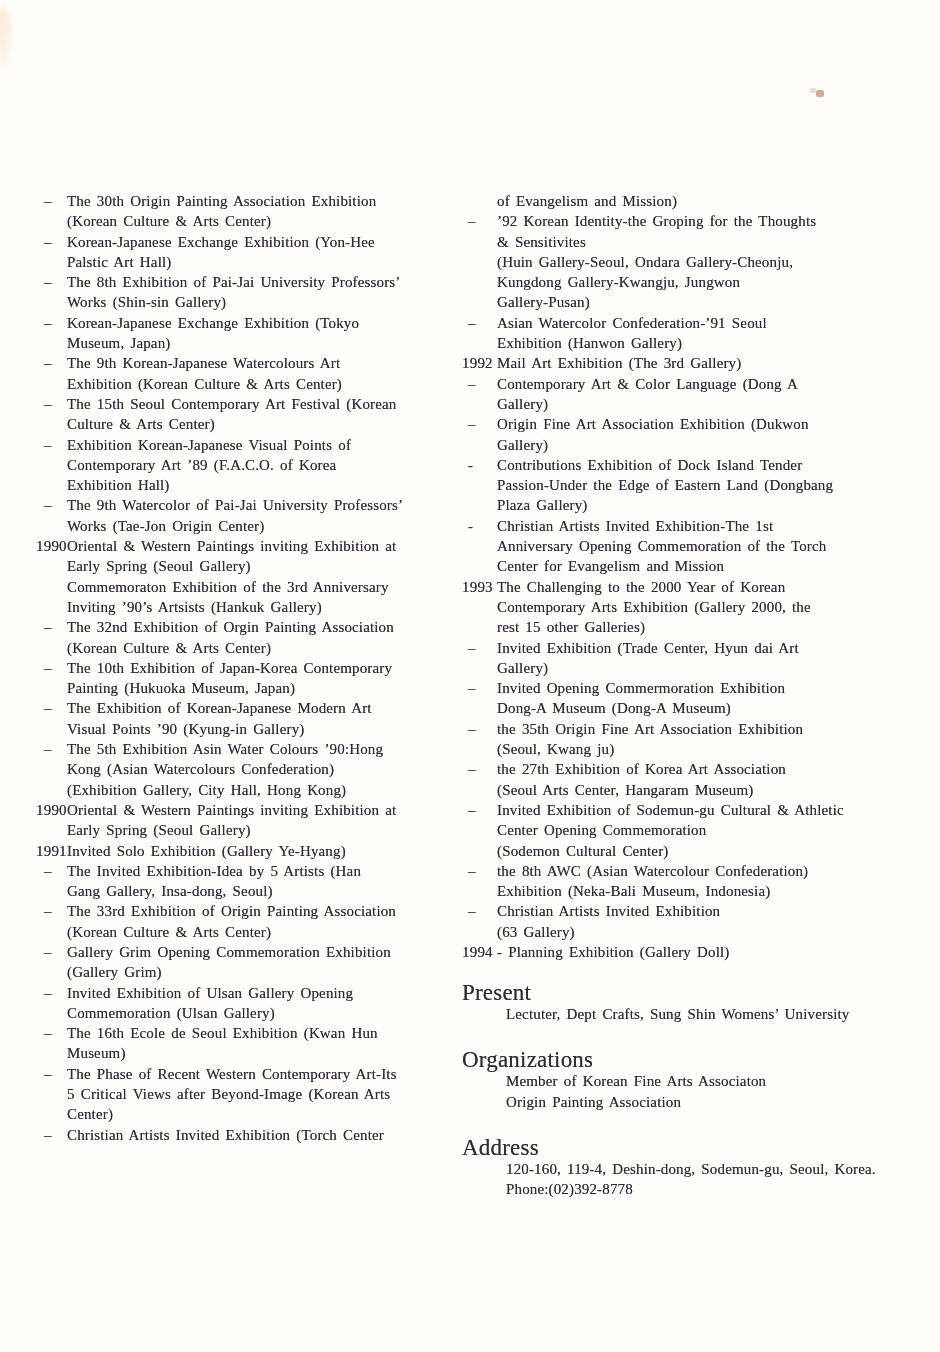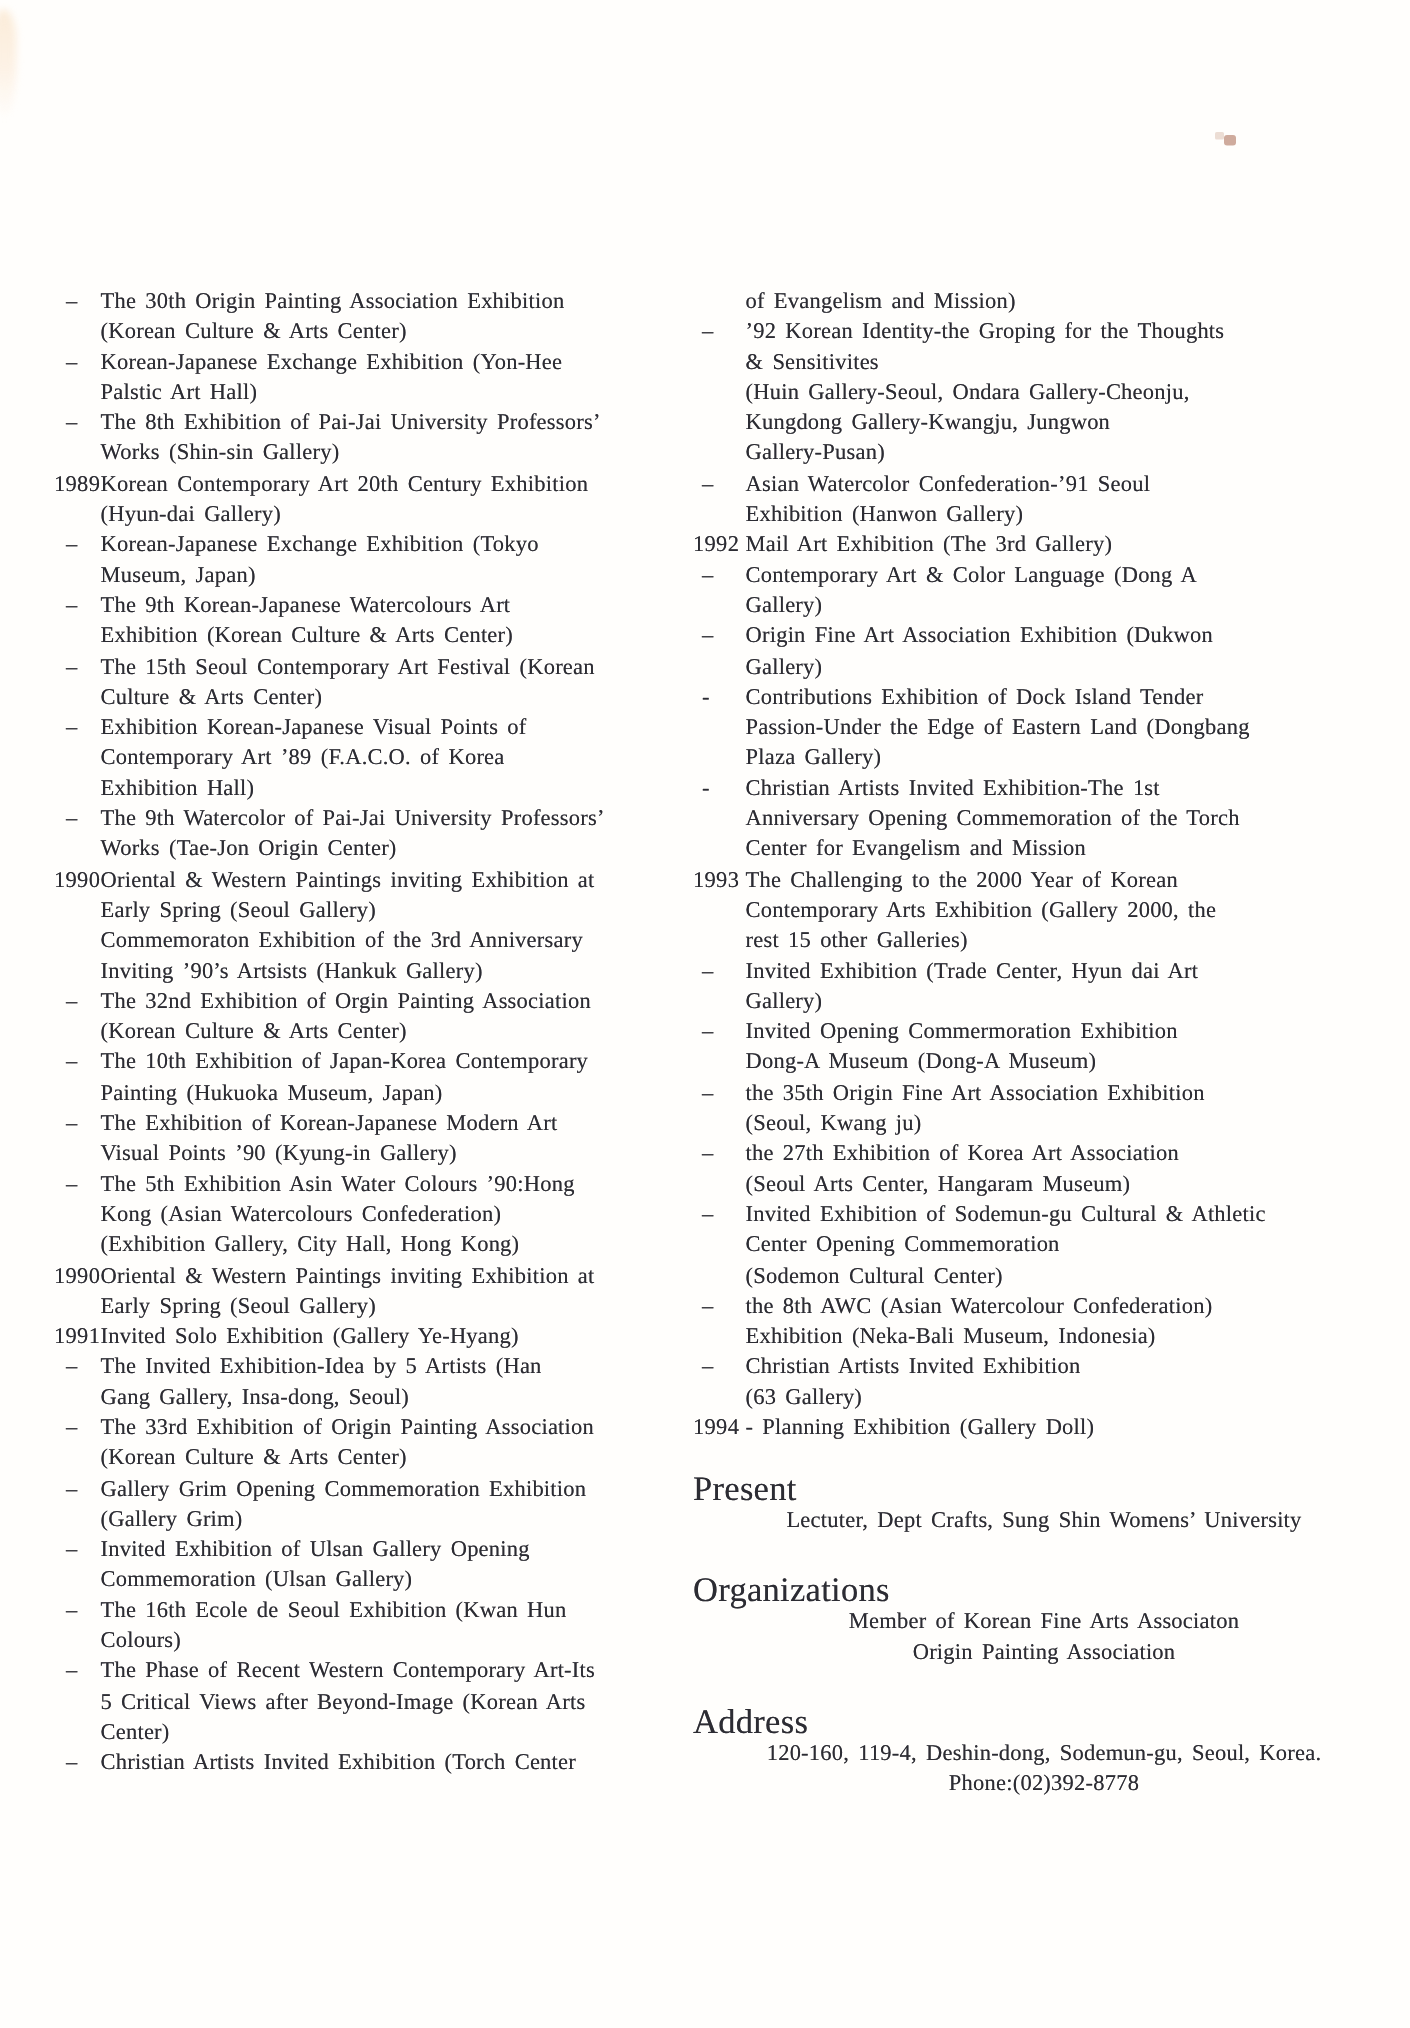--- a/index.html
+++ b/index.html
@@ -60,21 +60,21 @@
   .marker { text-shadow: 0 0 0.35px rgba(44,44,51,0.65); }
   
   .sections { position: absolute; left: 462px; top: 982px; width: 424px; }
   .section { margin-bottom: 25px; }
   .section-title {
     font-size: 23px;
     line-height: 22px;
     letter-spacing: 0.2px;
     text-shadow: 0 0 0.35px rgba(44,44,51,0.65);
   }
-  .section-lines { margin-left: 44px; text-align: center; }
+  .section-lines { margin-left: 44px; }
   .section-line {
     font-size: 15px;
     line-height: 20.3px;
     height: 20.3px;
     white-space: nowrap;
     word-spacing: 2.2px;
     letter-spacing: 0.15px;
     text-shadow: 0 0 0.35px rgba(44,44,51,0.65);
   }
 </style>
@@ -100,27 +100,20 @@
         </div>
       </div>
       <div class="entry">
         <div class="marker dash">–</div>
         <div class="lines">
           <div class="line">The 8th Exhibition of Pai-Jai University Professors’</div>
           <div class="line">Works (Shin-sin Gallery)</div>
         </div>
       </div>
       <div class="entry">
-        <div class="marker">1989</div>
-        <div class="lines">
-          <div class="line">Korean Contemporary Art 20th Century Exhibition</div>
-          <div class="line">(Hyun-dai Gallery)</div>
-        </div>
-      </div>
-      <div class="entry">
         <div class="marker dash">–</div>
         <div class="lines">
           <div class="line">Korean-Japanese Exchange Exhibition (Tokyo</div>
           <div class="line">Museum, Japan)</div>
         </div>
       </div>
       <div class="entry">
         <div class="marker dash">–</div>
         <div class="lines">
           <div class="line">The 9th Korean-Japanese Watercolours Art</div>
@@ -225,21 +218,21 @@
         <div class="marker dash">–</div>
         <div class="lines">
           <div class="line">Invited Exhibition of Ulsan Gallery Opening</div>
           <div class="line">Commemoration (Ulsan Gallery)</div>
         </div>
       </div>
       <div class="entry">
         <div class="marker dash">–</div>
         <div class="lines">
           <div class="line">The 16th Ecole de Seoul Exhibition (Kwan Hun</div>
-          <div class="line">Colours)</div>
+          <div class="line">Museum)</div>
         </div>
       </div>
       <div class="entry">
         <div class="marker dash">–</div>
         <div class="lines">
           <div class="line">The Phase of Recent Western Contemporary Art-Its</div>
           <div class="line">5 Critical Views after Beyond-Image (Korean Arts</div>
           <div class="line">Center)</div>
         </div>
       </div>

